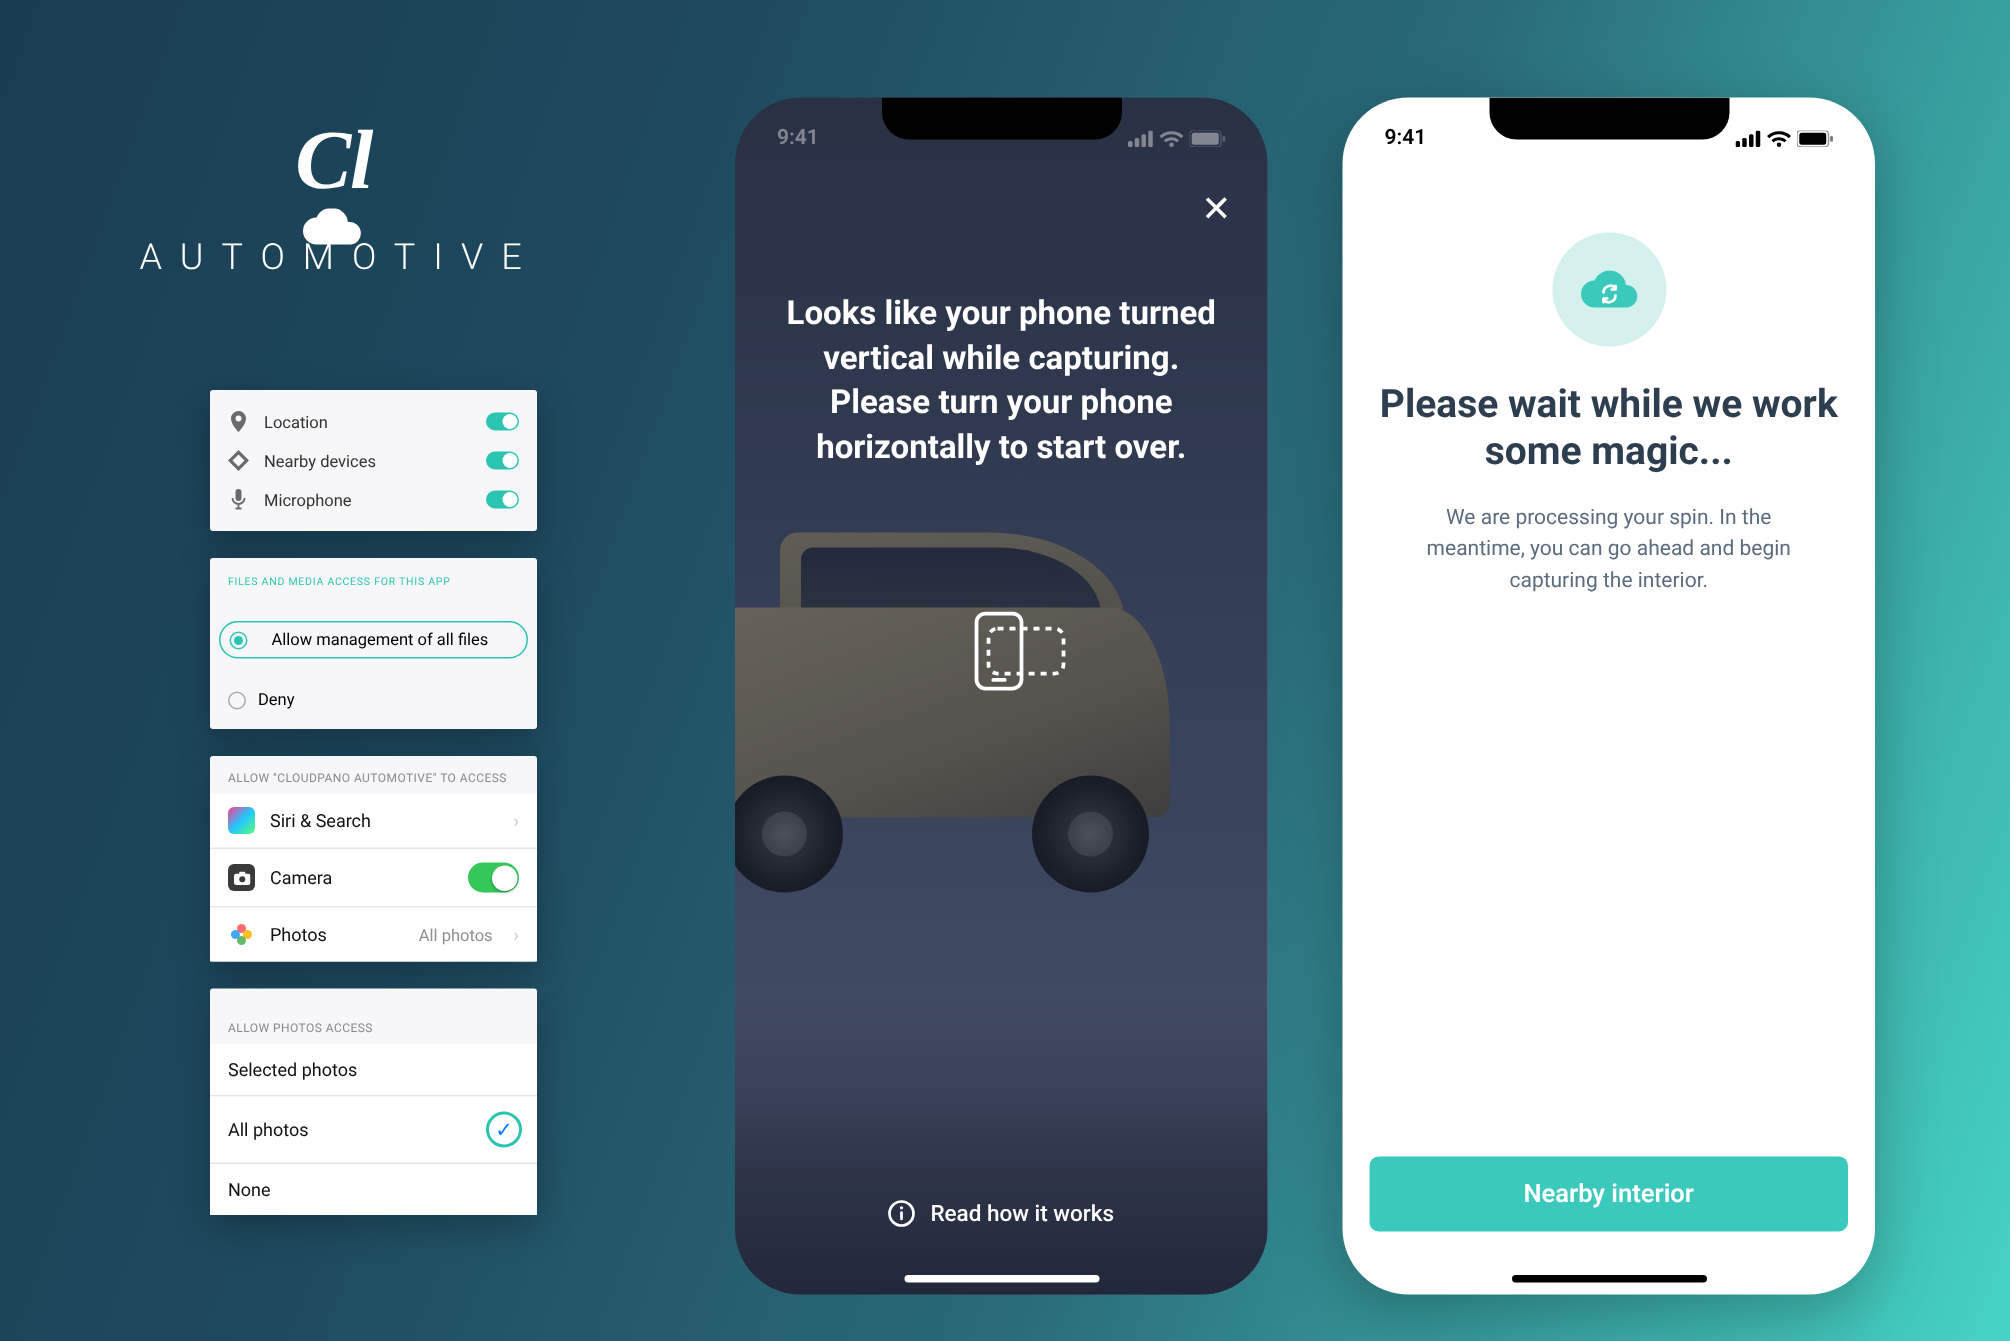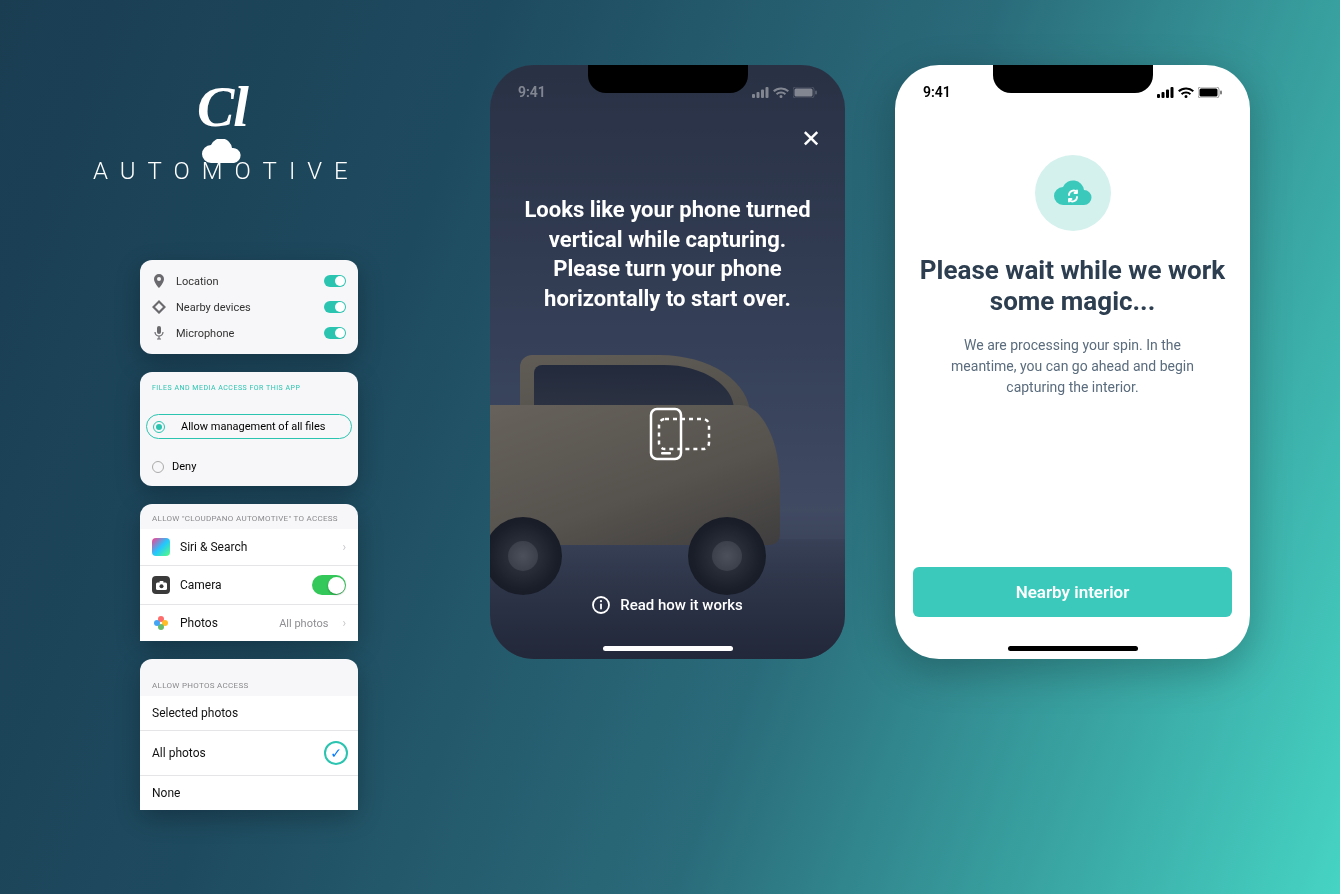--- a/index.html
+++ b/index.html
@@ -47,21 +47,21 @@
   position: absolute;
   left: 140px;
   top: 260px;
   width: 218px;
   display: flex;
   flex-direction: column;
   gap: 18px;
 }
 .card {
   background: #f7f7f9;
-  border-radius: 12px;
+  border-radius: 2px;
   padding: 8px 0;
   box-shadow: 0 8px 24px rgba(0,0,0,0.25);
   font-size: 11px;
 }
 .card-header {
   font-size: 8px;
   color: #8a8a8e;
   text-transform: uppercase;
   letter-spacing: 0.3px;
   padding: 6px 12px 4px;
@@ -192,21 +192,21 @@
   justify-content: center;
   color: #007aff;
   font-size: 14px;
   margin-right: -2px;
 }
 
 
 .phone {
   position: absolute;
   width: 355px;
-  height: 594px;
+  height: 798px;
   border-radius: 44px;
   overflow: hidden;
 }
 .phone-dark {
   left: 490px;
   top: 65px;
   background: linear-gradient(180deg,#3a4456 0%,#4a5770 30%,#5c6b8a 55%,#6d7a96 75%,#3a4052 100%);
 }
 .phone-light {
   left: 895px;

